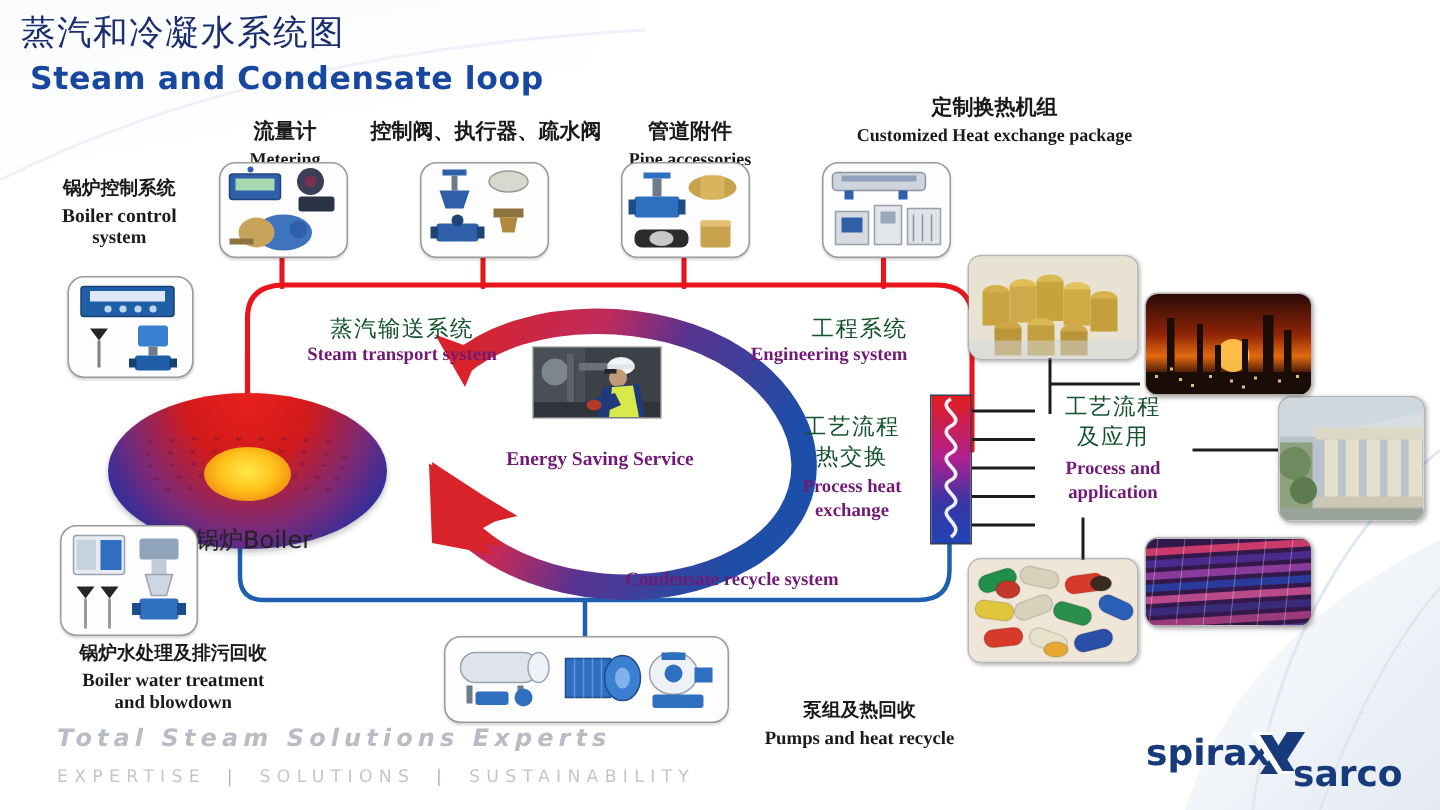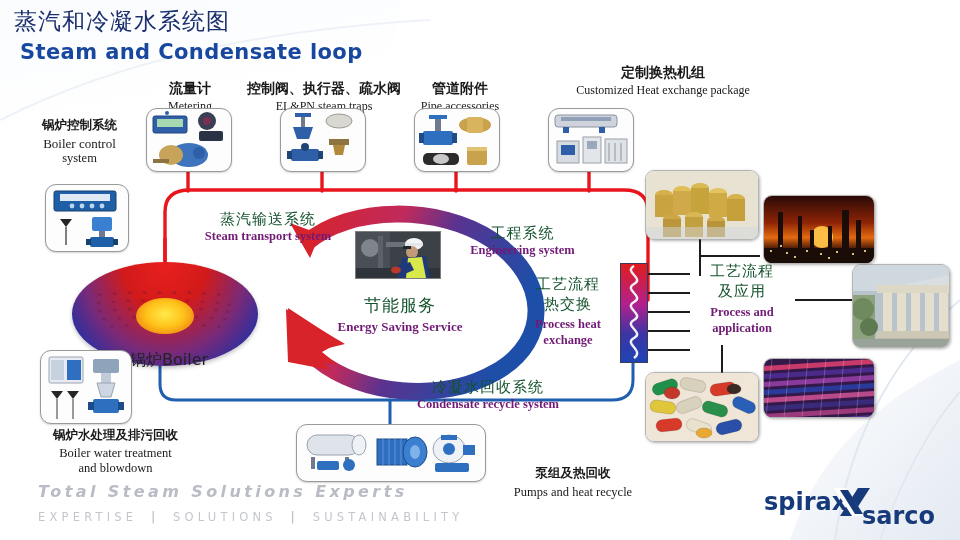--- a/index.html
+++ b/index.html
@@ -33,21 +33,21 @@
   }
 
   
   .lbl{position:absolute;text-align:center;line-height:1.18;}
   .lbl .cn{
     font-family:"DejaVu Sans","Liberation Sans",sans-serif;
     font-weight:bold;color:#1a1a1a;display:block;white-space:nowrap;
   }
   .lbl .en{
     font-family:"Liberation Serif","DejaVu Serif",serif;
-    font-weight:normal;color:#1a1a1a;display:block;
+    font-weight:bold;color:#1a1a1a;display:block;
   }
 
   
   .lbl-top .cn{font-size:14px;}
   .lbl-top .en{font-size:12px;margin-top:2px;}
 
   
   .pbox{
     position:absolute;
     background:#fdfdfd;
@@ -261,21 +261,20 @@
     </svg>
   </div>
 
   <div class="lbl lbl-top" style="left:148px;top:80px;width:84px;">
     <span class="cn">流量计</span>
     <span class="en">Metering</span>
   </div>
 
   <div class="lbl lbl-top" style="left:246px;top:80px;width:156px;">
     <span class="cn">控制阀、执行器、疏水阀</span>
-    <span class="en">EL&amp;PN steam traps</span>
   </div>
 
   <div class="lbl lbl-top" style="left:400px;top:80px;width:120px;">
     <span class="cn">管道附件</span>
     <span class="en">Pipe accessories</span>
   </div>
 
   <div class="lbl lbl-top" style="left:538px;top:64px;width:250px;">
     <span class="cn">定制换热机组</span>
     <span class="en">Customized Heat exchange package</span>
@@ -291,32 +290,30 @@
     <span class="cn" style="font-size:12.5px;">锅炉水处理及排污回收</span>
     <span class="en" style="font-size:12.5px;margin-top:3px;">Boiler water treatment</span>
     <span class="en" style="font-size:12.5px;">and blowdown</span>
   </div>
 
   <div class="ring-lbl" style="left:178px;top:210px;width:180px;">
     <span class="cn">蒸汽输送系统</span>
     <span class="en">Steam transport system</span>
   </div>
 
-  <div class="ring-lbl" style="left:440px;top:224px;width:165px;">
+  <div class="ring-lbl" style="left:440px;top:210px;width:165px;text-align:right;">
     <span class="cn">工程系统</span>
     <span class="en">Engineering system</span>
   </div>
 
   <div class="ring-lbl" style="left:310px;top:295px;width:180px;">
-    <span class="cn" style="font-size:17px;">节能服务</span>
     <span class="en" style="font-size:13px;margin-top:3px;">Energy Saving Service</span>
   </div>
 
   <div class="ring-lbl" style="left:398px;top:378px;width:180px;">
-    <span class="cn">冷凝水回收系统</span>
     <span class="en">Condensate recycle system</span>
   </div>
 
   <div class="ring-lbl" style="left:520px;top:275px;width:96px;">
     <span class="cn">工艺流程</span>
     <span class="cn" style="margin-top:2px;">热交换</span>
     <span class="en" style="margin-top:3px;">Process heat</span>
     <span class="en">exchange</span>
   </div>
 

